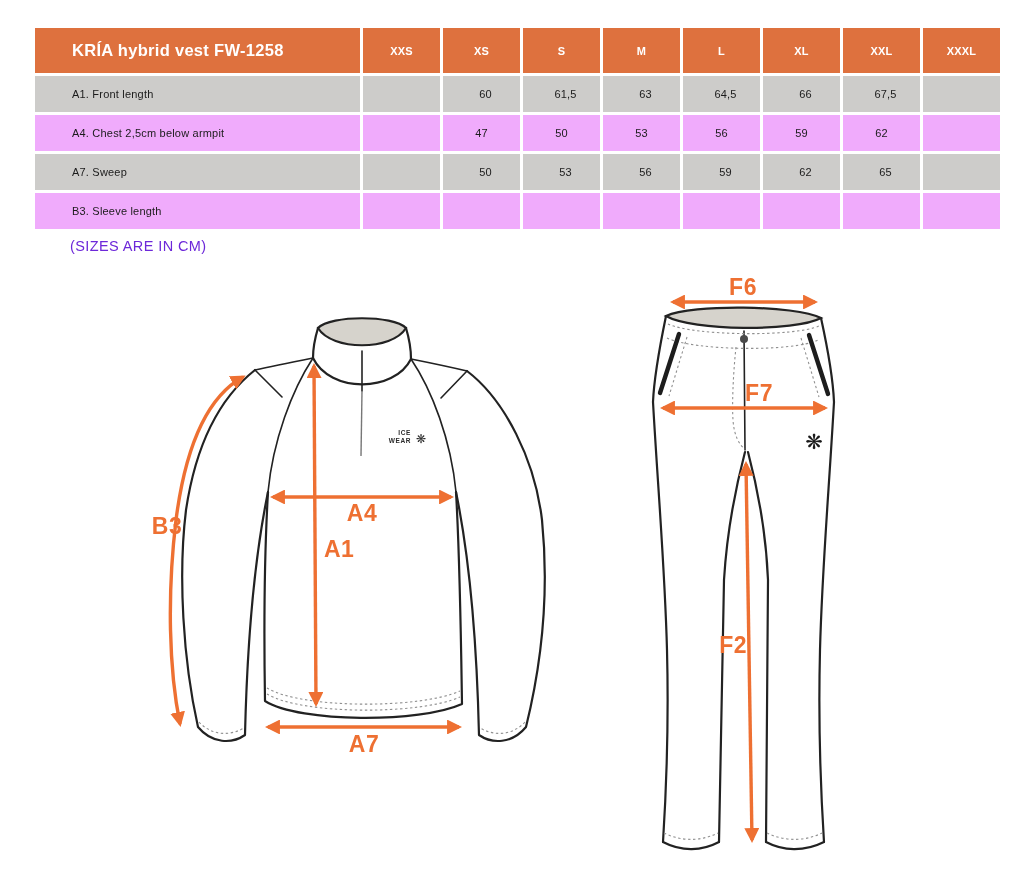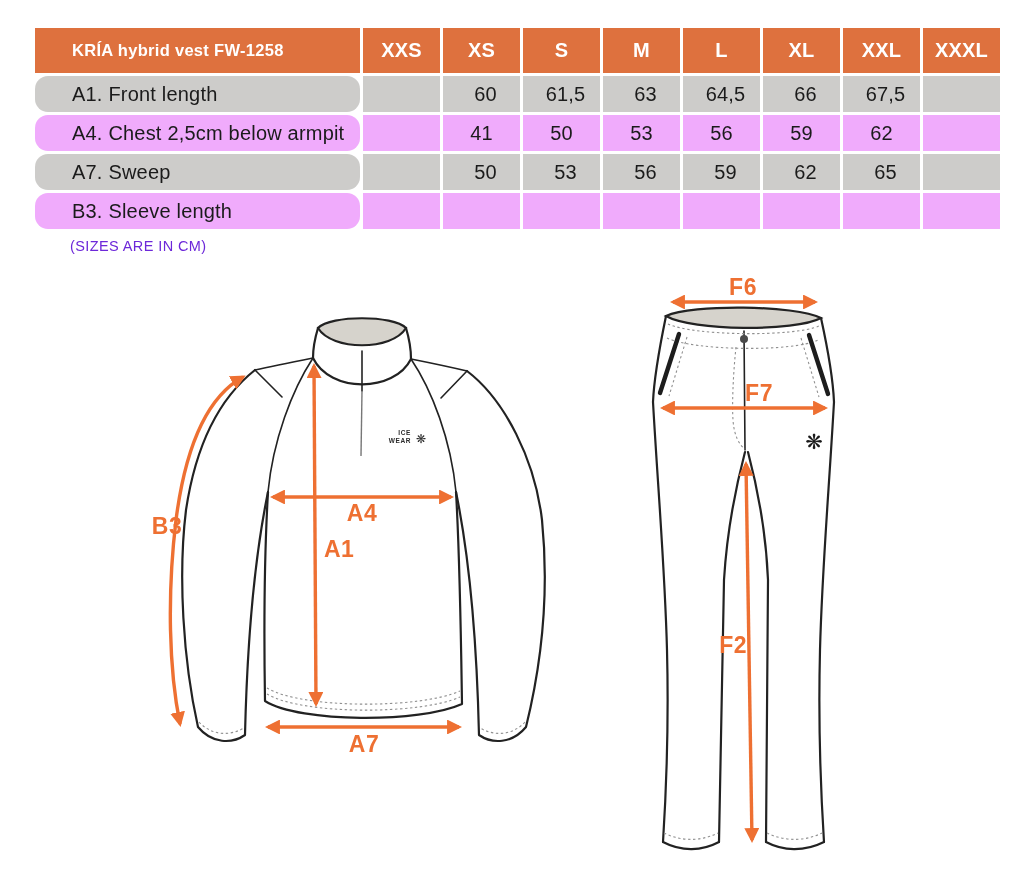--- a/index.html
+++ b/index.html
@@ -12,25 +12,25 @@
   .size-table {
     position:absolute; left:35px; top:28px; width:965px;
     display:grid;
     grid-template-columns:325px repeat(8,1fr);
     grid-template-rows:45px repeat(4,36px);
     gap:3px;
     background:#ffffff;
   }
   .cell {
     display:flex; align-items:center; justify-content:center;
-    font-size:20px; color:#1b1b1b; letter-spacing:.2px;
+    font-size:11px; color:#1b1b1b; letter-spacing:.2px;
   }
   .cell.head { background:#DE713E; color:#ffffff; font-weight:bold; }
   .cell.title { justify-content:flex-start; padding-left:37px; font-size:16.5px; letter-spacing:.3px; }
-  .cell.rowlabel { justify-content:flex-start; padding-left:37px;border-radius:13px; }
+  .cell.rowlabel { justify-content:flex-start; padding-left:37px; }
   .row-dark  { background:#CDCCCA;padding-left:8px; }
   .row-light { background:#f0abfc; }
 
   
   .units-note {
     position:absolute; left:70px; top:238px;
     color:#6d28d9; font-size:14.5px; letter-spacing:.4px;
   }
 
   
@@ -69,21 +69,21 @@
     <div class="cell row-dark">60</div>
     <div class="cell row-dark">61,5</div>
     <div class="cell row-dark">63</div>
     <div class="cell row-dark">64,5</div>
     <div class="cell row-dark">66</div>
     <div class="cell row-dark">67,5</div>
     <div class="cell row-dark"></div>
 
     <div class="cell row-light rowlabel">A4. Chest 2,5cm below armpit</div>
     <div class="cell row-light"></div>
-    <div class="cell row-light">41</div>
+    <div class="cell row-light">47</div>
     <div class="cell row-light">50</div>
     <div class="cell row-light">53</div>
     <div class="cell row-light">56</div>
     <div class="cell row-light">59</div>
     <div class="cell row-light">62</div>
     <div class="cell row-light"></div>
 
     <div class="cell row-dark rowlabel">A7. Sweep</div>
     <div class="cell row-dark"></div>
     <div class="cell row-dark">50</div>

